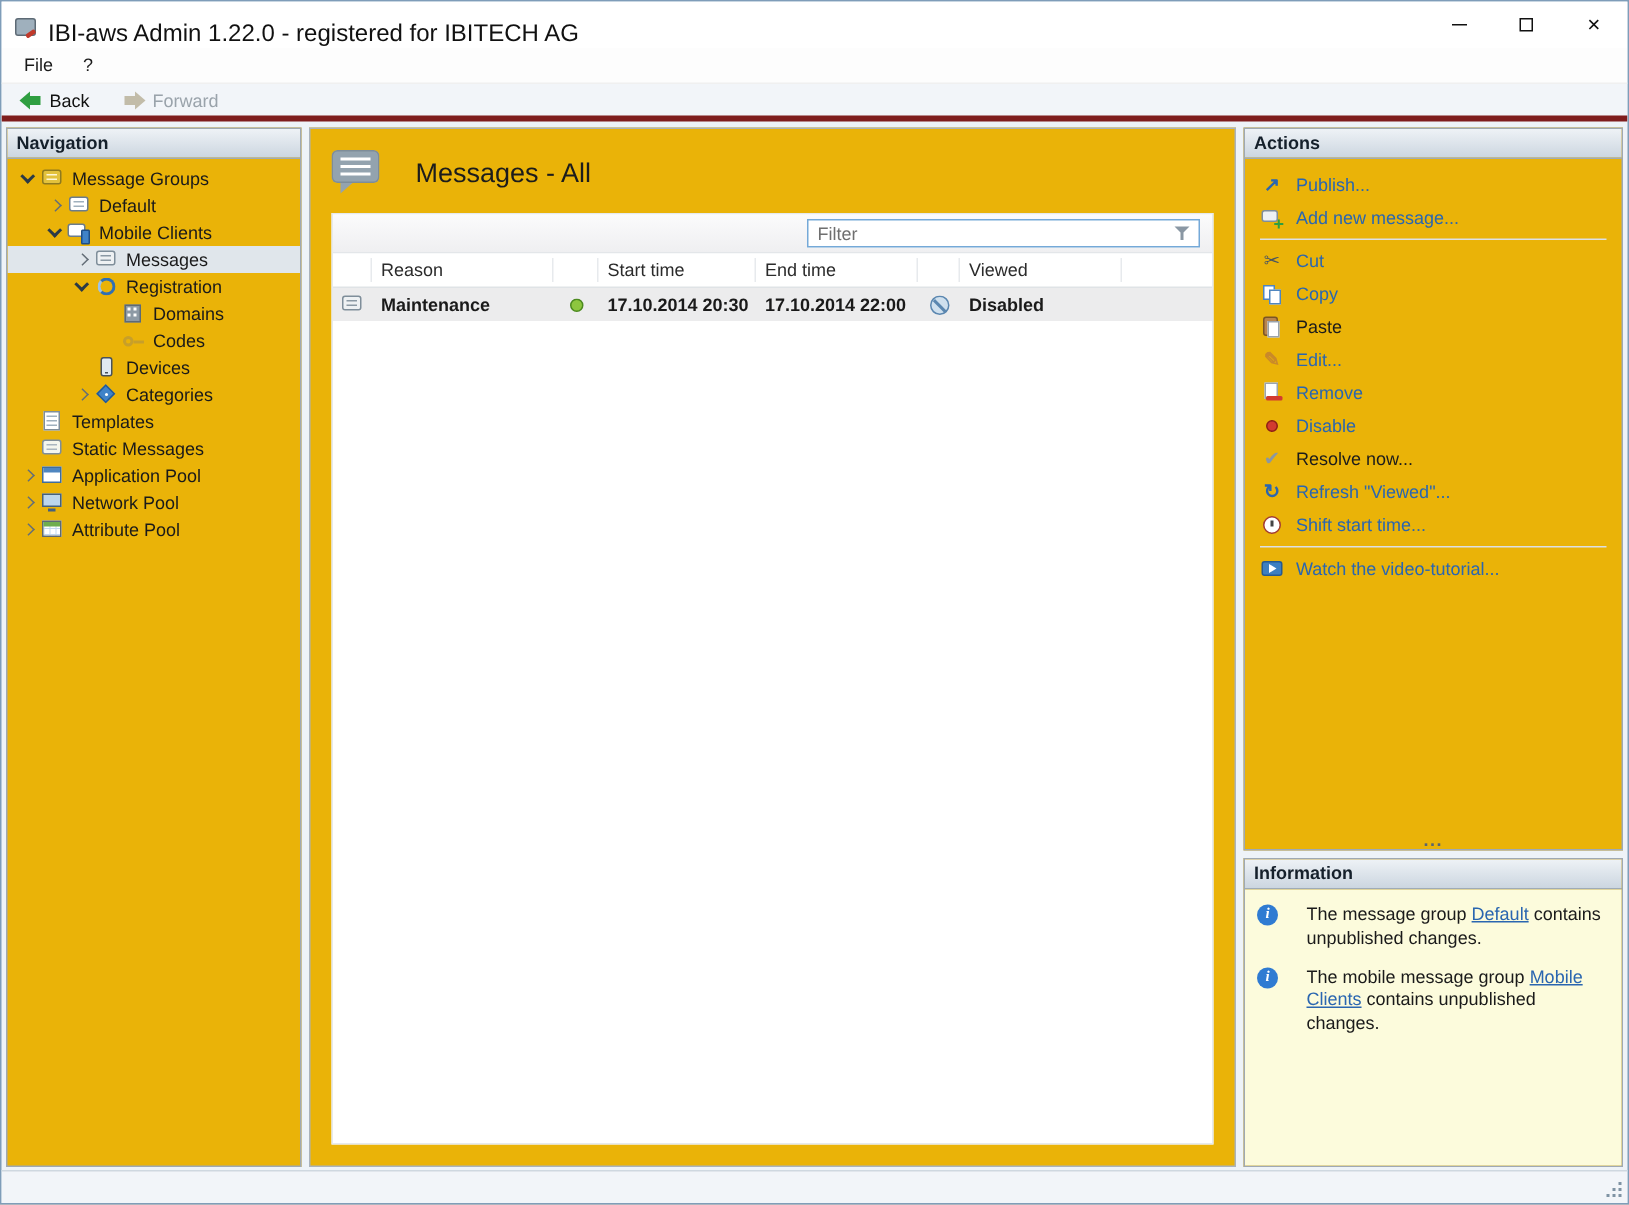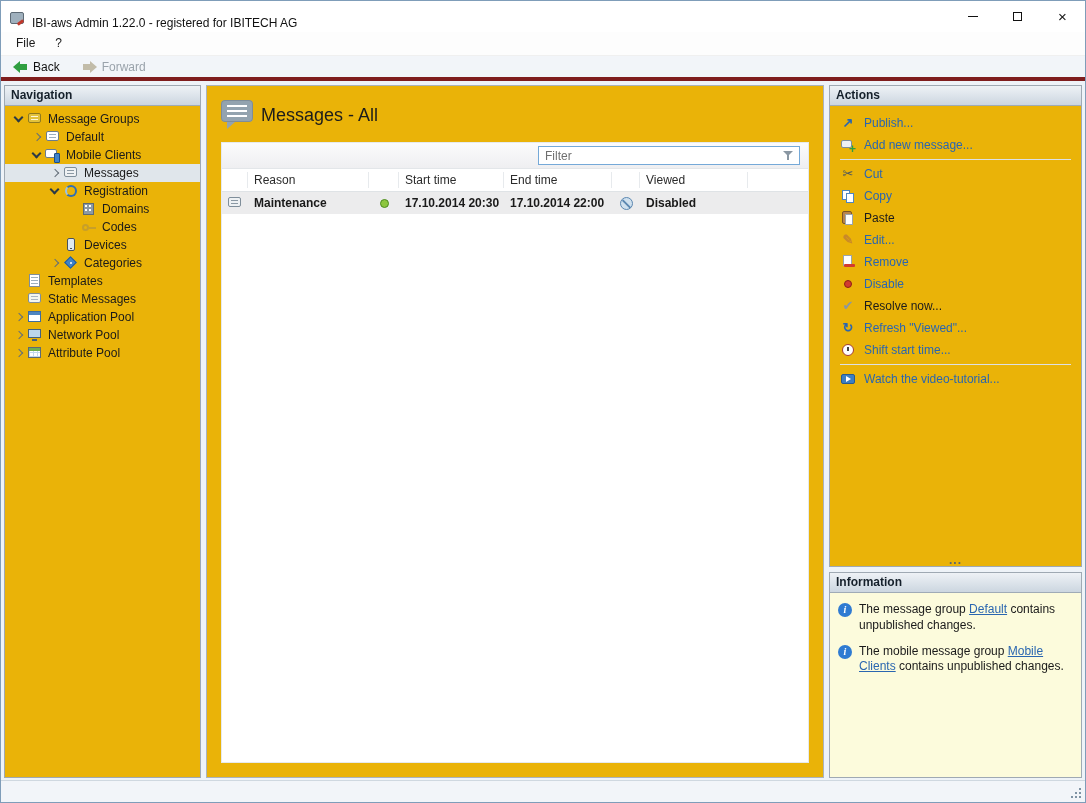--- a/index.html
+++ b/index.html
@@ -22,21 +22,21 @@
 
   
   .titlebar {
     height: 31px; background: #ffffff;
     display: flex; align-items: center;
     padding-left: 8px; flex: 0 0 31px;
   }
   .appicon { position: relative; width: 16px; height: 16px; margin-right: 7px; flex: 0 0 16px; }
   .appicon::before { content:""; position:absolute; left:1px; top:3px; width:12px; height:10px; background:#9fb0bd; border:1px solid #5d6a75; border-radius:2px; }
   .appicon::after { content:""; position:absolute; right:1px; bottom:1px; width:7px; height:3px; background:#c0392b; transform:rotate(-35deg); border-radius:1px; }
-  .title { flex: 1; font-size: 12px; color: #111; white-space: nowrap; overflow: hidden; margin-top: 12px; }
+  .title { flex: 1; font-size: 16px; color: #111; white-space: nowrap; overflow: hidden; margin-top: 12px; }
   .controls { display: flex; align-self: stretch; }
   .wctl { width: 45px; display: flex; align-items: center; justify-content: center; }
   .glyph-minimize { width: 10px; height: 1px; background: #111; display:block; }
   .glyph-maximize { width: 9px; height: 9px; border: 1px solid #111; display:block; }
   .glyph-close { font-size: 15px; line-height: 15px; color:#111; }
 
   
   .menubar { height: 24px; background: #fdfdfd; display: flex; align-items: stretch; padding-left: 5px; border-bottom: 1px solid #f0f0f0; flex: 0 0 24px; }
   .menu-item { padding: 0 10px; line-height: 23px; }
 
@@ -102,21 +102,21 @@
   .i-network-pool::after { left:5px; top:12px; width:5px; height:2px; background:#44617e; }
   .i-email-pool::before { left:1px; top:3px; width:13px; height:9px; background:#f6f8fa; border:1px solid #7f8e9a; }
   .i-email-pool::after { left:2px; top:4px; width:0; height:0; border-left:5.5px solid transparent; border-right:5.5px solid transparent; border-top:5px solid #aab9c6; }
   .i-attribute-pool::before { left:1px; top:2px; width:13px; height:11px; background:#fff; border:1px solid #5d6a75;
     background-image: linear-gradient(#c3d8ef 1px, transparent 1px), linear-gradient(90deg, #c3d8ef 1px, transparent 1px);
     background-size: 4px 4px; }
   .i-attribute-pool::after { left:2px; top:3px; width:11px; height:3px; background:#6fae4e; }
 
   
   .main-panel { flex: 1; border-color: #aab3bc; }
-  .main-header { display: flex; align-items: center; gap: 6px; padding: 12px 14px 10px 14px; flex: 0 0 auto; }
+  .main-header { display: flex; align-items: center; gap: 22px; padding: 12px 14px 10px 14px; flex: 0 0 auto; }
   .main-title { font-size: 18px; color: #1c1c1c; }
   .bubble-lg { position: relative; width: 34px; height: 34px; flex: 0 0 34px; }
   .bubble-lg::before { content:""; position:absolute; left:0; top:2px; width:32px; height:22px; background:#93a3af; border-radius:4px; box-shadow: inset 0 0 0 1px #7e8d99;
     background-image: linear-gradient(#fff,#fff), linear-gradient(#fff,#fff), linear-gradient(#fff,#fff);
     background-size: 20px 2px; background-repeat: no-repeat;
     background-position: 6px 5px, 6px 10px, 6px 15px; }
   .bubble-lg::after { content:""; position:absolute; left:6px; top:24px; width:0; height:0; border-top:7px solid #93a3af; border-right:8px solid transparent; }
 
   .table-wrap { flex: 1; margin: 0 14px 14px 14px; border: 1px solid #e6eaed; display: flex; flex-direction: column; min-height: 0; background:#fff; }
   .filter-band { height: 26px; flex: 0 0 26px; background: linear-gradient(#fbfbfc, #efeff1); border-bottom: 1px solid #e3e6e9; display: flex; align-items: center; justify-content: flex-end; padding-right: 8px; }
@@ -168,21 +168,21 @@
   .a-resolve::before { content:"\2714"; color:#8a97a3; }
   .a-refresh::before { content:"\21BB"; color:#2a66b0; font-weight:bold; }
   .a-shift-time::before { content:""; position:absolute; left:2px; top:2px; width:12px; height:12px; border-radius:50%; background:#fff; border:1px solid #a33c32; }
   .a-shift-time::after { content:""; position:absolute; left:7px; top:5px; width:2px; height:4px; background:#444; box-shadow:2px 3px 0 -1px #444; }
   .a-video::before { content:""; position:absolute; left:1px; top:3px; width:14px; height:10px; background:#3d7fc1; border:1px solid #265a92; border-radius:2px; }
   .a-video::after { content:""; position:absolute; left:6px; top:5px; width:0; height:0; border-left:5px solid #fff; border-top:3px solid transparent; border-bottom:3px solid transparent; }
 
   
   .info-panel { flex: 0 0 206px; }
   .info-body { flex: 1; background: var(--info-bg, #fcfbdc); padding: 9px 8px; overflow: hidden; }
-  .info-item { display: flex; gap: 7px; margin-bottom: 10px; line-height: 1.32; }
+  .info-item { display: flex; gap: 19px; margin-bottom: 10px; line-height: 1.32; }
   .info-icon { width: 14px; height: 14px; border-radius: 50%; background: #2f7bd2; color: #fff; flex: 0 0 14px; text-align: center; font: italic bold 10px/14px "Liberation Serif", serif; margin-top: 1px; }
   .info-icon::before { content:"i"; }
   .info-text { flex: 1; }
   .ilink { color: var(--accent-link, #2a66b0); text-decoration: underline; cursor: pointer; }
 
   
   .statusbar { height: 22px; flex: 0 0 22px; background: #f2f5f9; border-top: 1px solid #cfd8e0; position: relative; }
   .resize-grip { position: absolute; right: 4px; bottom: 4px; width: 2px; height: 2px; background: #7f93a4;
     box-shadow: -4px 0 0 #7f93a4, 0 -4px 0 #7f93a4, -8px 0 0 #7f93a4, -4px -4px 0 #7f93a4, 0 -8px 0 #7f93a4; }
 </style>

